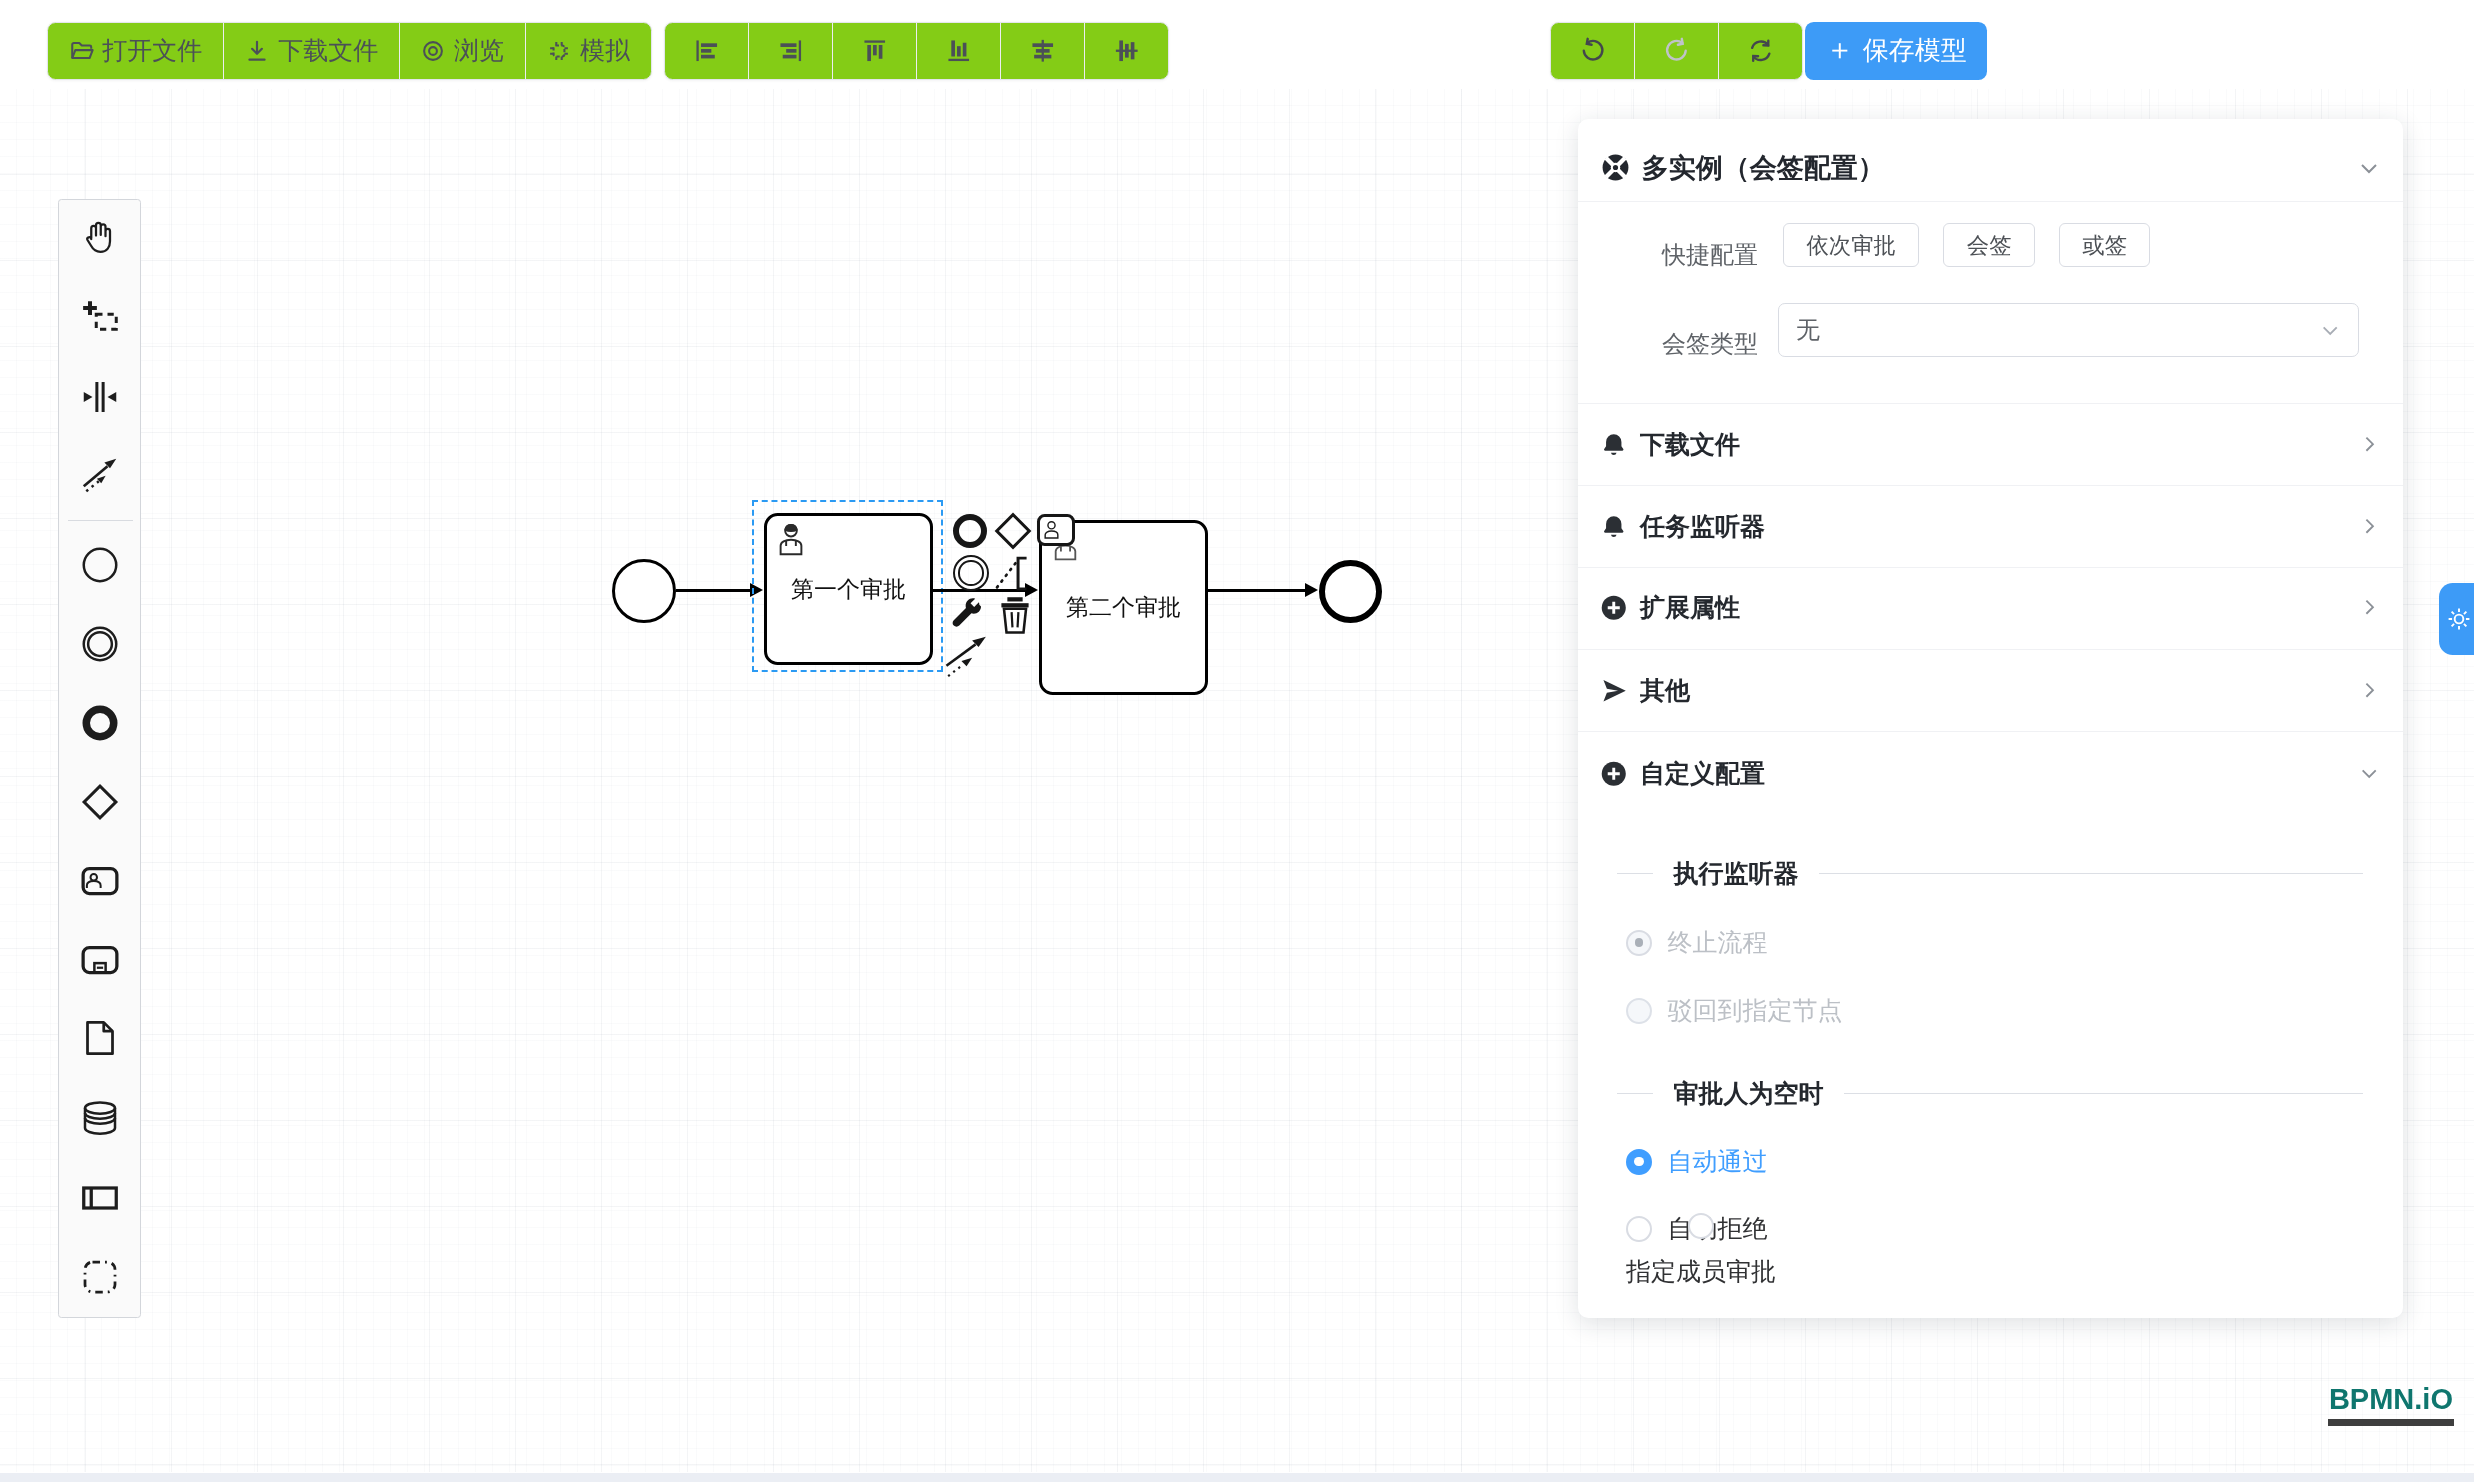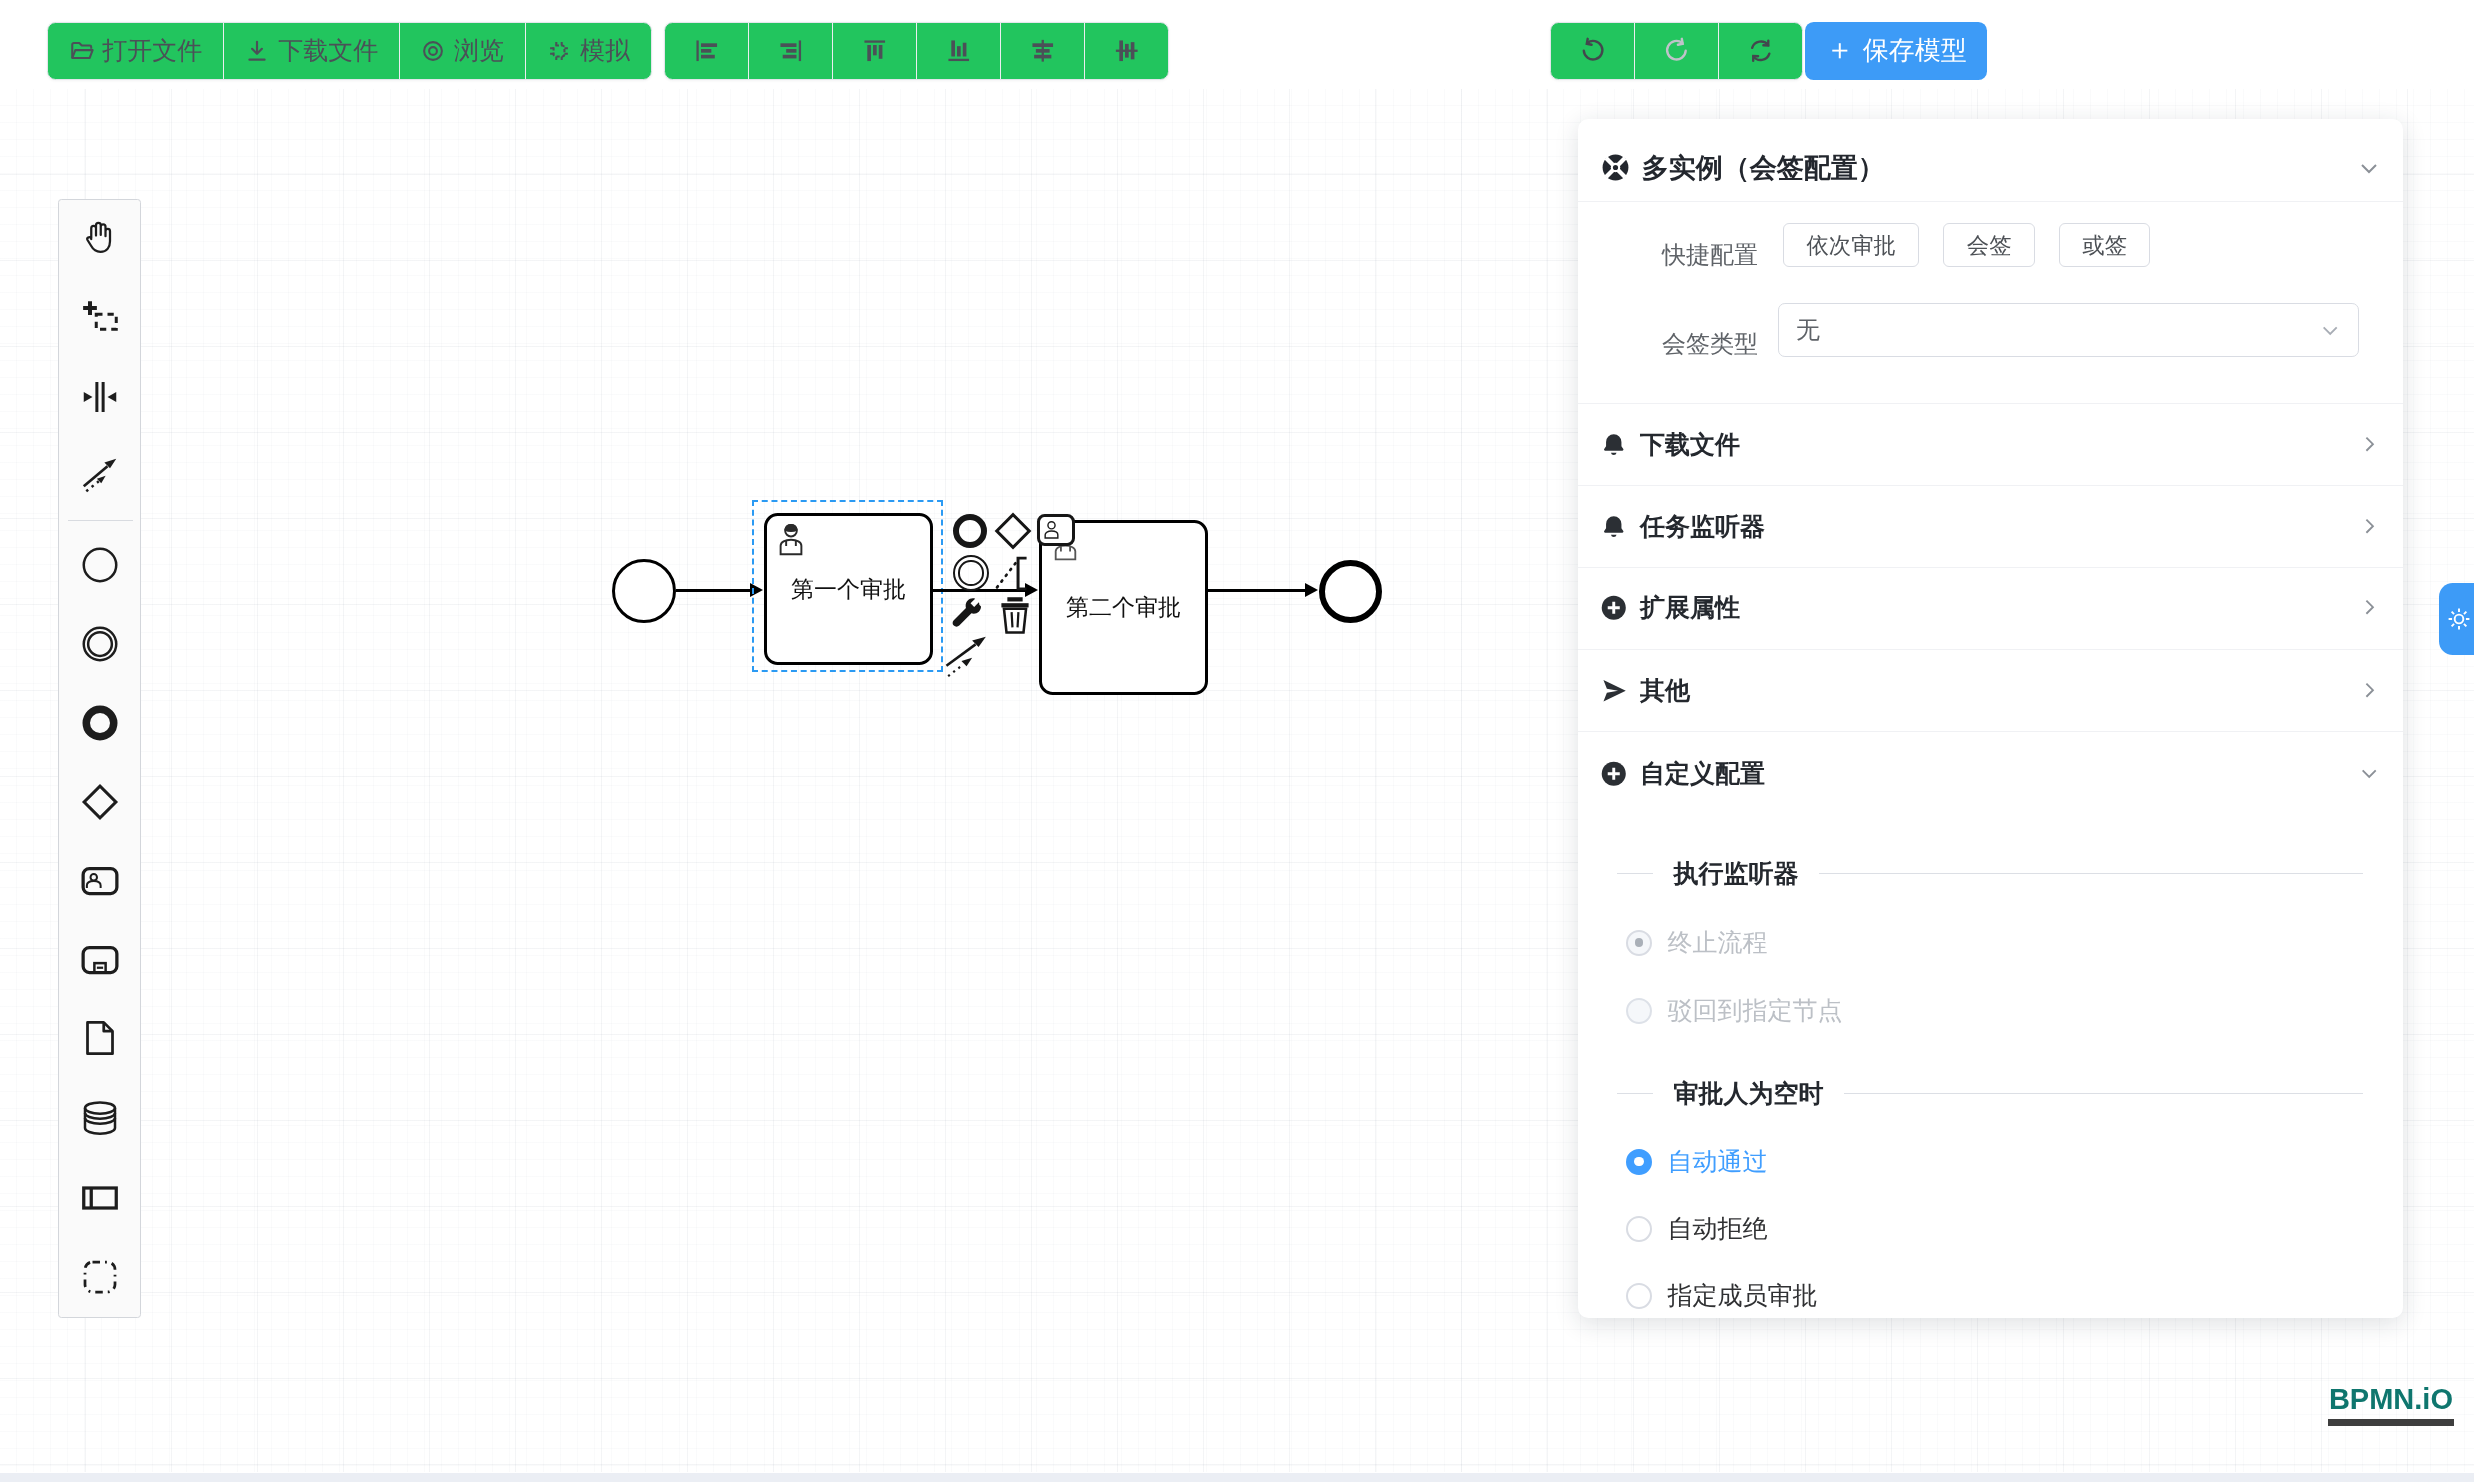--- a/index.html
+++ b/index.html
@@ -6,21 +6,21 @@
   .page{position:relative;width:2475px;height:1482px;overflow:hidden;
         font-family:"Liberation Sans","DejaVu Sans",sans-serif;color:#33373d;}
   
   .canvas{position:absolute;left:0;top:89px;width:2475px;height:1383px;background:
     repeating-linear-gradient(to right, transparent 0 85px, rgba(40,60,90,.055) 85px 86px),
     repeating-linear-gradient(to bottom, transparent 0 85px, rgba(40,60,90,.055) 85px 86px),
     repeating-linear-gradient(to right, transparent 0 16.3px, rgba(40,60,90,.022) 16.3px 17px),
     repeating-linear-gradient(to bottom, transparent 0 16.3px, rgba(40,60,90,.022) 16.3px 17px),#fff;}
   .bottom-strip{position:absolute;left:0;top:1473px;width:2475px;height:9.5px;background:#ebeef4;}
   
-  .tb-group{position:absolute;top:21.5px;height:58px;background:#22c55e;border:0.9px solid #e3e6eb;
+  .tb-group{position:absolute;top:21.5px;height:58px;background:#84cc16;border:0.9px solid #e3e6eb;
     border-radius:8.6px;display:flex;align-items:stretch;box-shadow:0 0.9px 2.6px rgba(16,24,40,.05);box-sizing:border-box;}
   .tb-btn{display:flex;align-items:center;justify-content:center;gap:7.7px;padding:0 20.6px;
     font-size:25px;color:#4b5057;cursor:pointer;border-left:0.9px solid #ecedf1;white-space:nowrap;}
   .tb-btn:first-child{border-left:none;}
   .tb-ico{width:83px;padding:0;}
   .tb-zoomlvl{width:102px;font-size:25px;}
   svg.ic{display:block;}
   .save-btn{position:absolute;left:1805px;top:21.5px;width:182px;height:58px;background:#3d9bf7;
     border-radius:8.6px;color:#fff;font-size:26px;display:flex;align-items:center;justify-content:center;
     gap:8.6px;cursor:pointer;}
@@ -455,21 +455,21 @@
       <div class="grp-line" style="flex:1;"></div>
     </div>
     <div class="radio-row" style="top:1020px;">
       <span class="radio on"></span>
       <span class="radio-label active">自动通过</span>
     </div>
     <div class="radio-row" style="top:1087px;">
       <span class="radio off"></span>
       <span class="radio-label">自动拒绝</span>
     </div>
-    <div class="radio-row" style="top:1154px;">
+    <div class="radio-row" style="top:1094px;flex-direction:column;">
       <span class="radio off"></span>
       <span class="radio-label">指定成员审批</span>
     </div>
   </div>
 
   <div class="gear-tab">
     <svg width="26" height="26" viewBox="0 0 30 30" fill="none" stroke="#fff" stroke-width="2.2">
         <circle cx="15" cy="15" r="5"></circle>
         <path d="M15 3v4M15 23v4M3 15h4M23 15h4M6.5 6.5l2.8 2.8M20.7 20.7l2.8 2.8M23.5 6.5l-2.8 2.8M9.3 20.7l-2.8 2.8"></path>
       </svg>

